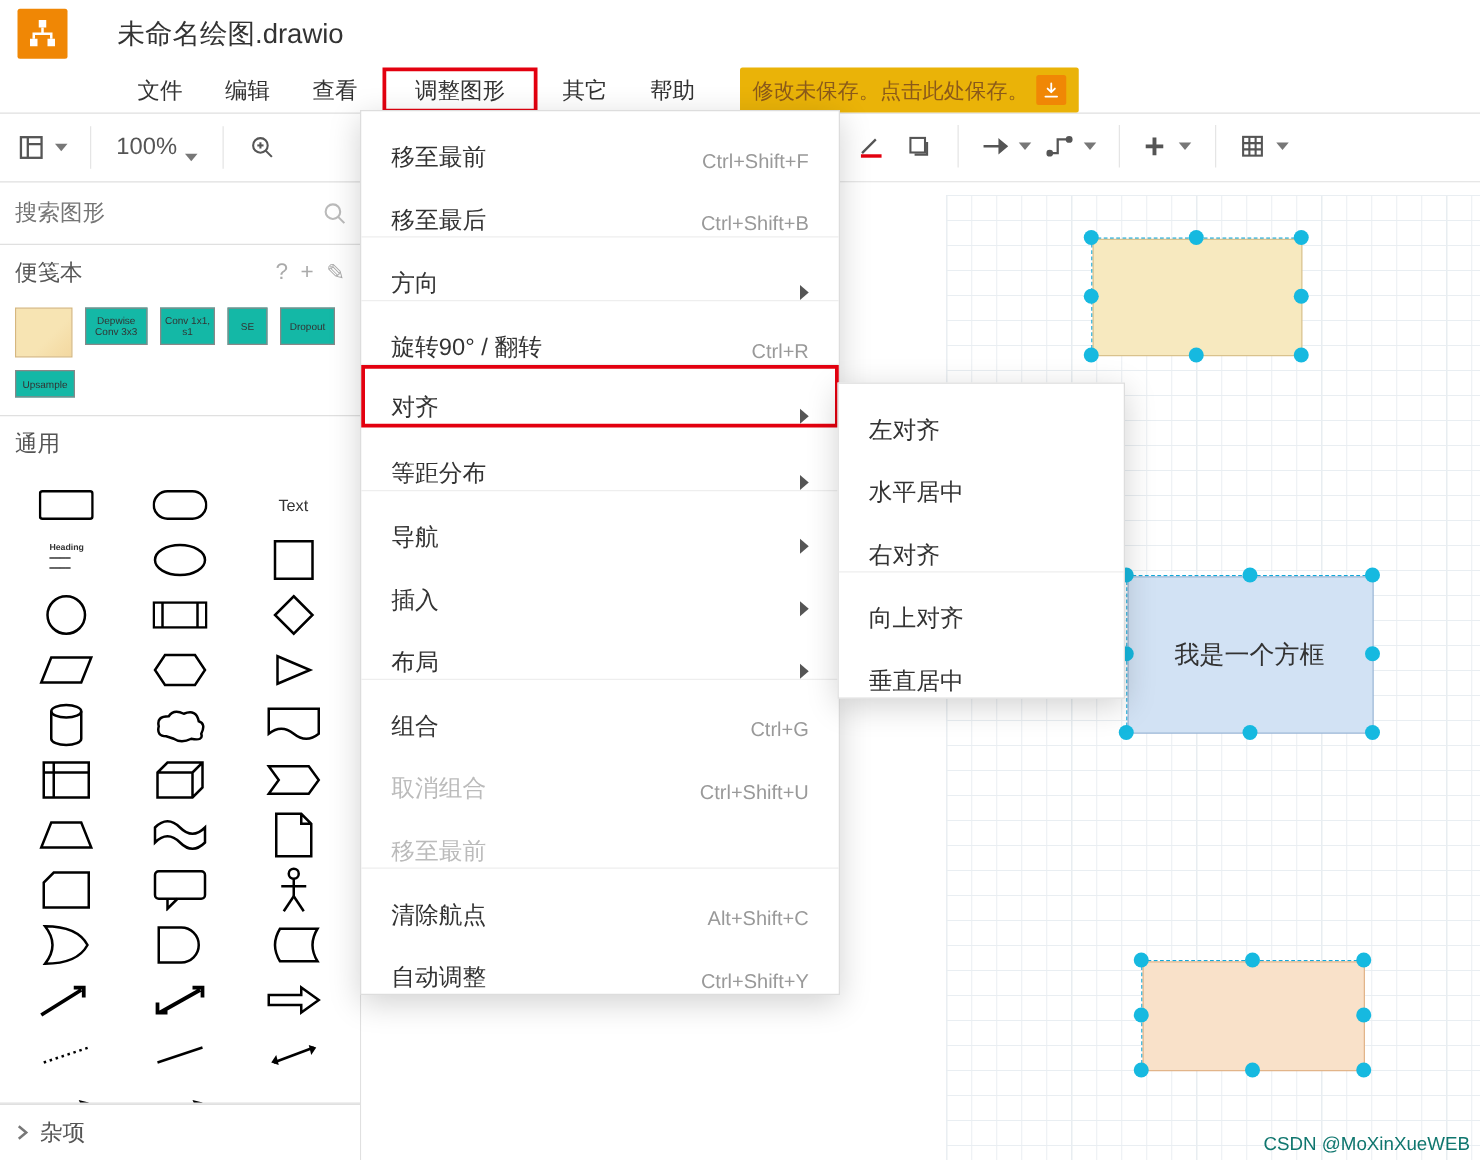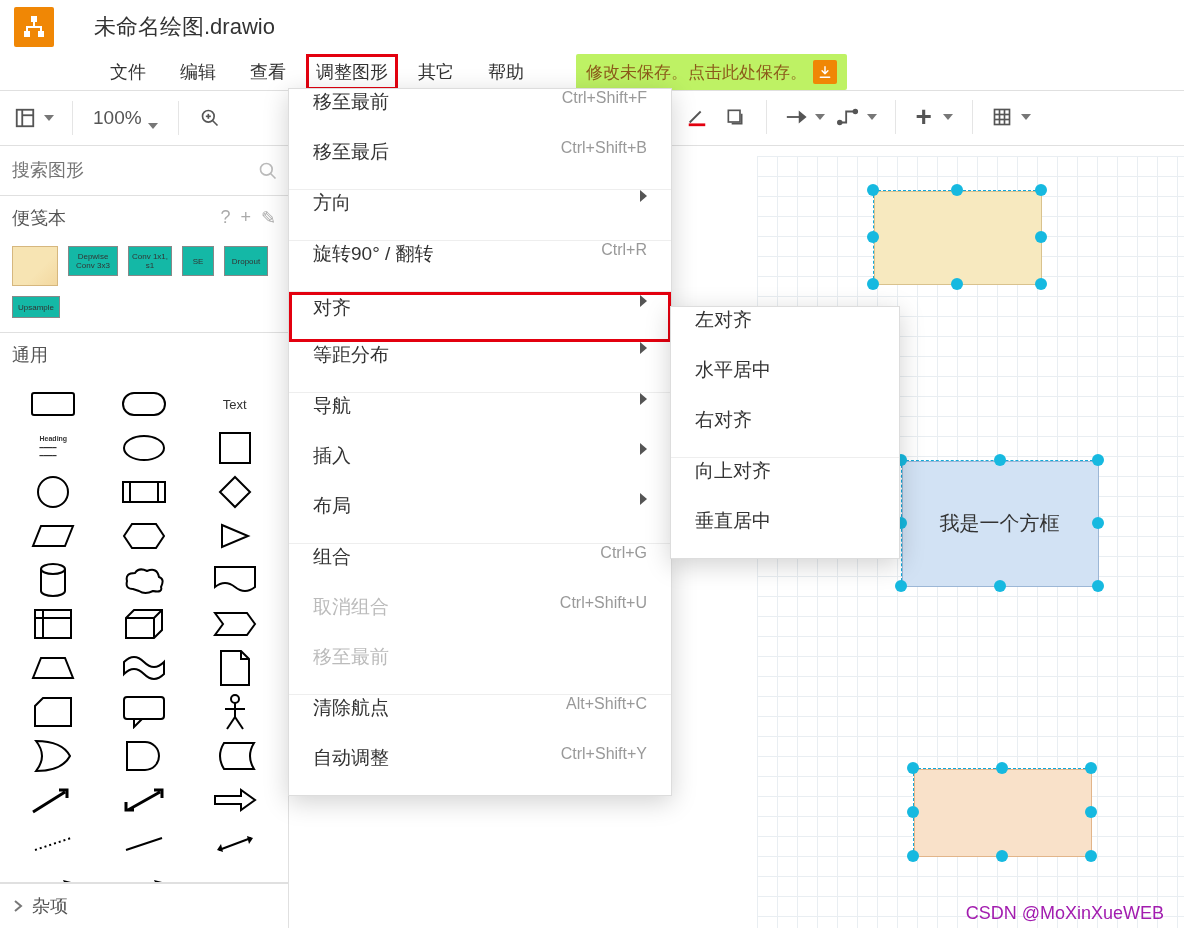--- a/index.html
+++ b/index.html
@@ -1,22 +1,22 @@
 <!DOCTYPE html>
 <html><head>
 <meta charset="utf-8">
 <style>
   html,body{margin:0;padding:0;font-family:"Helvetica Neue",Arial,sans-serif;font-size:15px;color:#333;background:#fff;overflow:hidden;width:1184px;height:928px;position:relative}
   .title-row{display:flex;align-items:center;height:38px;padding:8px 10px 0 14px}
   .logo{width:40px;height:40px;background:#f08705;border-radius:2px;display:flex;align-items:center;justify-content:center;margin-right:40px}
   .title{font-size:22px;color:#333}
   .menu-row{display:flex;align-items:flex-end;height:44px;padding-left:96px;gap:6px}
   .menu-item{padding:6px 14px;font-size:18px;color:#333;cursor:pointer}
-  .menu-item.hl{border:3px solid #e3000f;padding:3px 7px}
-  .save-bar{margin-left:32px;background:#bef264;color:#8b5a1a;padding:6px 10px;display:flex;align-items:center;font-size:17px;border-radius:2px}
+  .menu-item.hl{border:3px solid #e3000f;padding:3px 23px}
+  .save-bar{margin-left:16px;background:#eab308;color:#8b5a1a;padding:6px 10px;display:flex;align-items:center;font-size:17px;border-radius:2px}
   .save-icon{width:24px;height:24px;margin-left:6px;background:#f08705;border-radius:2px;display:flex;align-items:center;justify-content:center}
   .toolbar{display:flex;align-items:center;height:54px;border-top:1px solid #e0e0e0;border-bottom:1px solid #e0e0e0;padding:0 10px;gap:4px}
   .tb-sep{width:1px;height:34px;background:#e5e5e5;margin:0 10px}
   .tb-btn{width:34px;height:34px;display:flex;align-items:center;justify-content:center;color:#555}
   .tb-btn.dd{width:48px;justify-content:space-around}
   .zoom{font-size:19px;color:#555;padding:0 6px;display:flex;align-items:flex-end;gap:6px}
   .chev{width:0;height:0;border-left:5px solid transparent;border-right:5px solid transparent;border-top:6px solid #777}
   .plus-big{font-size:28px;font-weight:bold}
   .main{display:flex;height:calc(100% - 146px)}
   .side{width:288px;border-right:1px solid #e0e0e0;display:flex;flex-direction:column}
@@ -38,27 +38,27 @@
   .sel-shape{position:absolute;border:1px dashed #11a8d9}
   .sel-handle{position:absolute;width:12px;height:12px;background:#16b9e0;border-radius:50%}
   .sel-h.tl{left:-7px;top:-7px}.sel-h.tm{left:calc(50% - 6px);top:-7px}.sel-h.tr{right:-7px;top:-7px}
   .sel-h.ml{left:-7px;top:calc(50% - 6px)}.sel-h.mr{right:-7px;top:calc(50% - 6px)}
   .sel-h.bl{left:-7px;bottom:-7px}.sel-h.bm{left:calc(50% - 6px);bottom:-7px}.sel-h.br{right:-7px;bottom:-7px}
   .shape-body{width:100%;height:100%;border-radius:2px}
   .shape-label{position:absolute;inset:0;display:flex;align-items:center;justify-content:center;font-size:20px;color:#333}
   .dropdown{position:absolute;background:#fff;box-shadow:0 6px 24px rgba(0,0,0,.18);border:1px solid #ddd}
   .dd1{left:288px;top:88px;width:382px}
   .dd2{left:670px;top:306px;width:228px}
-  .dd-item{display:flex;align-items:flex-start;justify-content:space-between;padding:0 24px;height:50px;font-size:19px;color:#333}
+  .dd-item{display:flex;align-items:flex-end;justify-content:space-between;padding:0 24px;height:50px;font-size:19px;color:#333}
   .dd-item.disabled{color:#bbb}
   .dd-item.hl2{border:3px solid #e3000f;height:44px;padding:0 21px}
   .dd-sep{height:1px;background:#eee;margin:0}
   .dd-sc{color:#999;font-size:16px}
   .arr-r{width:0;height:0;border-top:6px solid transparent;border-bottom:6px solid transparent;border-left:7px solid #555}
-  .watermark{position:absolute;right:20px;bottom:4px;font-size:18px;color:#a21caf}
+  .watermark{position:absolute;right:8px;bottom:4px;font-size:15px;color:#0f766e}
   svg{display:block}
 </style>
 </head>
 <body>
 
 <div class="title-row">
   <div class="logo">
     <svg width="24" height="24" viewBox="0 0 24 24">
         <rect x="9" y="1" width="6" height="6" fill="#fff"></rect>
         <rect x="2" y="16" width="6" height="6" fill="#fff"></rect>

